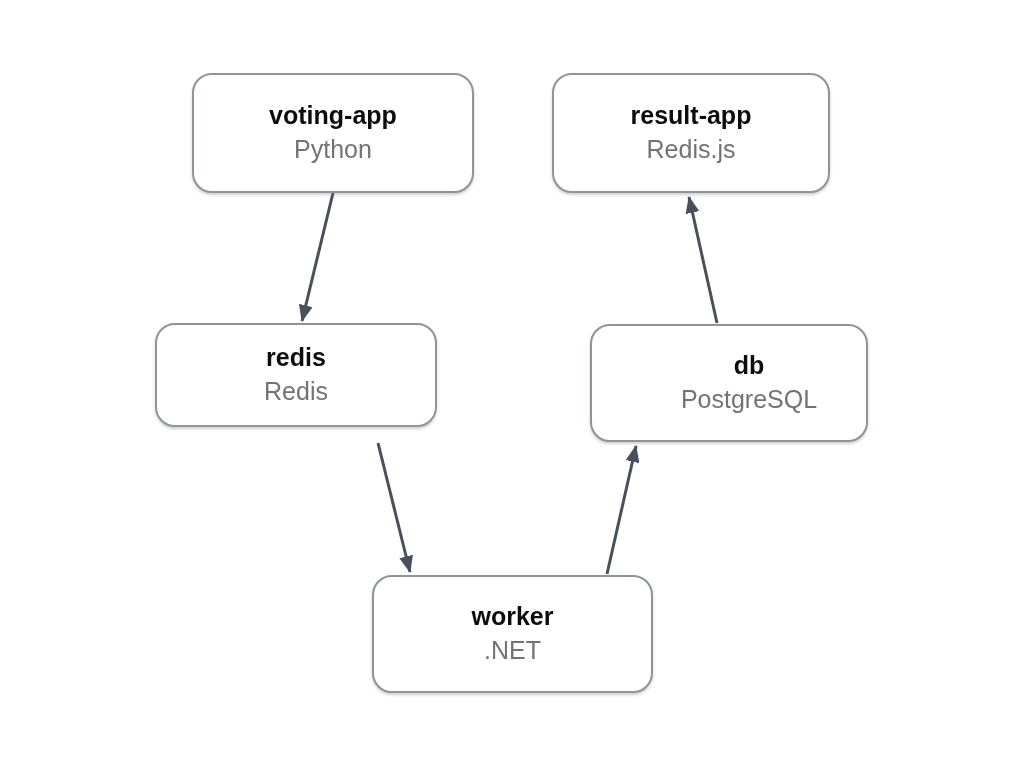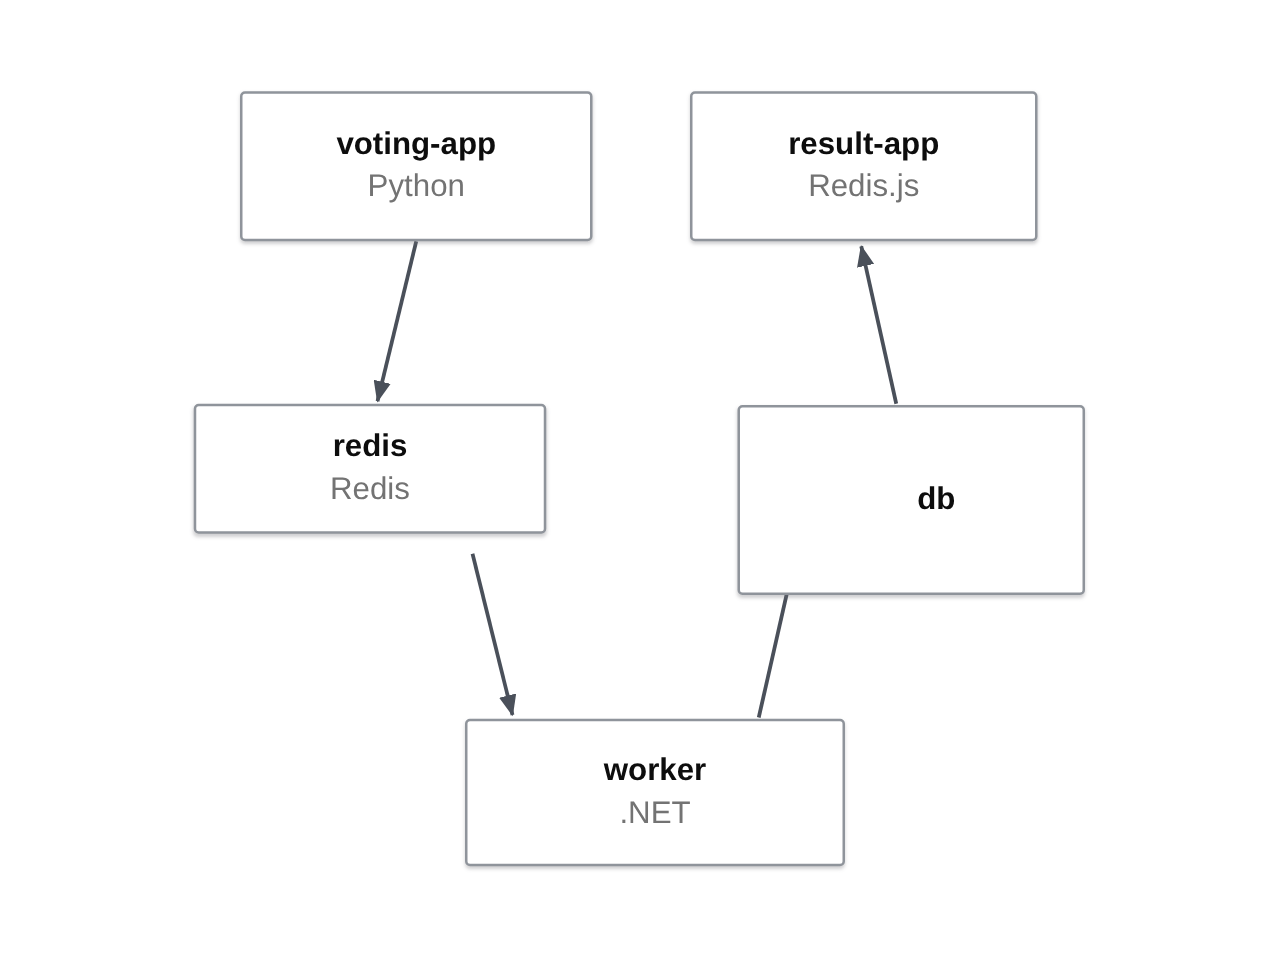--- a/index.html
+++ b/index.html
@@ -21,21 +21,21 @@
     top: 0;
     width: 1024px;
     height: 768px;
     pointer-events: none;
   }
   .node {
     position: absolute;
     box-sizing: border-box;
     background: #ffffff;
     border: 2px solid #8f949b;
-    border-radius: 4px;
+    border-radius: 20px;
     box-shadow: 0 2px 3px rgba(120, 120, 125, 0.35);
     display: flex;
     flex-direction: column;
     align-items: center;
     justify-content: center;
     text-align: center;
     line-height: 1.35;
   }
   .node-title {
     font-size: 25px;
@@ -45,22 +45,22 @@
   }
   .node-subtitle {
     font-size: 25px;
     font-weight: normal;
     color: #737373;
     white-space: nowrap;
   }
   #node-voting-app { left: 192px; top: 73px;  width: 282px; height: 120px; }
   #node-result-app { left: 552px; top: 73px;  width: 278px; height: 120px; }
   #node-redis      { left: 155px; top: 323px; width: 282px; height: 104px; }
-  #node-db         { left: 590px; top: 324px; width: 278px; height: 152px; padding-left: 40px; }
-  #node-worker     { left: 372px; top: 575px; width: 304px; height: 118px; }
+  #node-db         { left: 590px; top: 324px; width: 278px; height: 118px; padding-left: 40px; }
+  #node-worker     { left: 372px; top: 575px; width: 281px; height: 118px; }
 </style>
 </head>
 <body>
 
 <div class="canvas">
 
   <svg class="edges-layer" width="1024" height="768" viewBox="0 0 1024 768" xmlns="http://www.w3.org/2000/svg">
     <defs>
       <marker id="arrowhead" markerUnits="userSpaceOnUse" markerWidth="18" markerHeight="14" refX="16" refY="7" orient="auto">
         <path d="M0,0 L17,7 L0,14 Z" fill="#4a505a"></path>
@@ -82,20 +82,21 @@
     <span class="node-subtitle">Redis.js</span>
   </div>
 
   <div class="node" id="node-redis">
     <span class="node-title">redis</span>
     <span class="node-subtitle">Redis</span>
   </div>
 
   <div class="node" id="node-db">
     <span class="node-title">db</span>
+    <span class="node-subtitle">PostgreSQL</span>
   </div>
 
   <div class="node" id="node-worker">
     <span class="node-title">worker</span>
     <span class="node-subtitle">.NET</span>
   </div>
 
 </div>
 
 </body></html>

